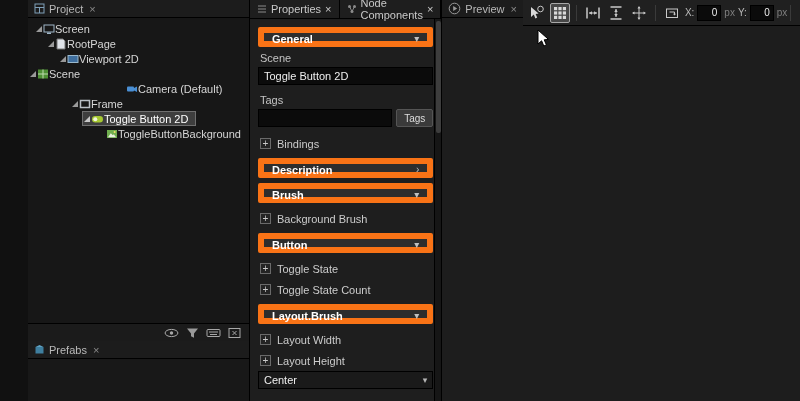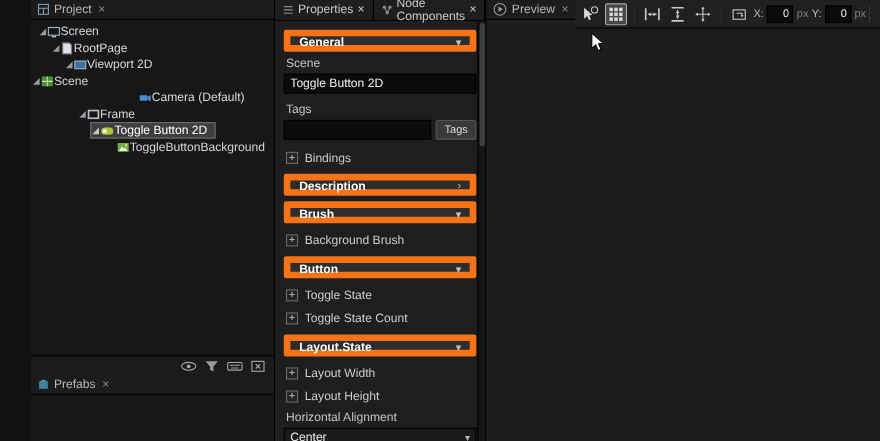--- a/index.html
+++ b/index.html
@@ -360,33 +360,32 @@
       <div class="plusrow">
         <span class="plusbox">+</span>
         <span>Toggle State</span>
       </div>
       <div class="plusrow" style="margin-bottom:4px">
         <span class="plusbox">+</span>
         <span>Toggle State Count</span>
       </div>
 
       <div class="sech">
-        <span class="st">Layout.State</span>
+        <span class="st">Layout.Brush</span>
         <span class="chev">▾</span>
       </div>
       <div class="plusrow">
         <span class="plusbox">+</span>
         <span>Layout Width</span>
       </div>
       <div class="plusrow">
         <span class="plusbox">+</span>
         <span>Layout Height</span>
       </div>
 
-      <div class="flabel">Horizontal Alignment</div>
       <div class="ddown">
         <span>Center</span>
         <span class="arr">▾</span>
       </div>
 
       
       
 
     </div>
 

